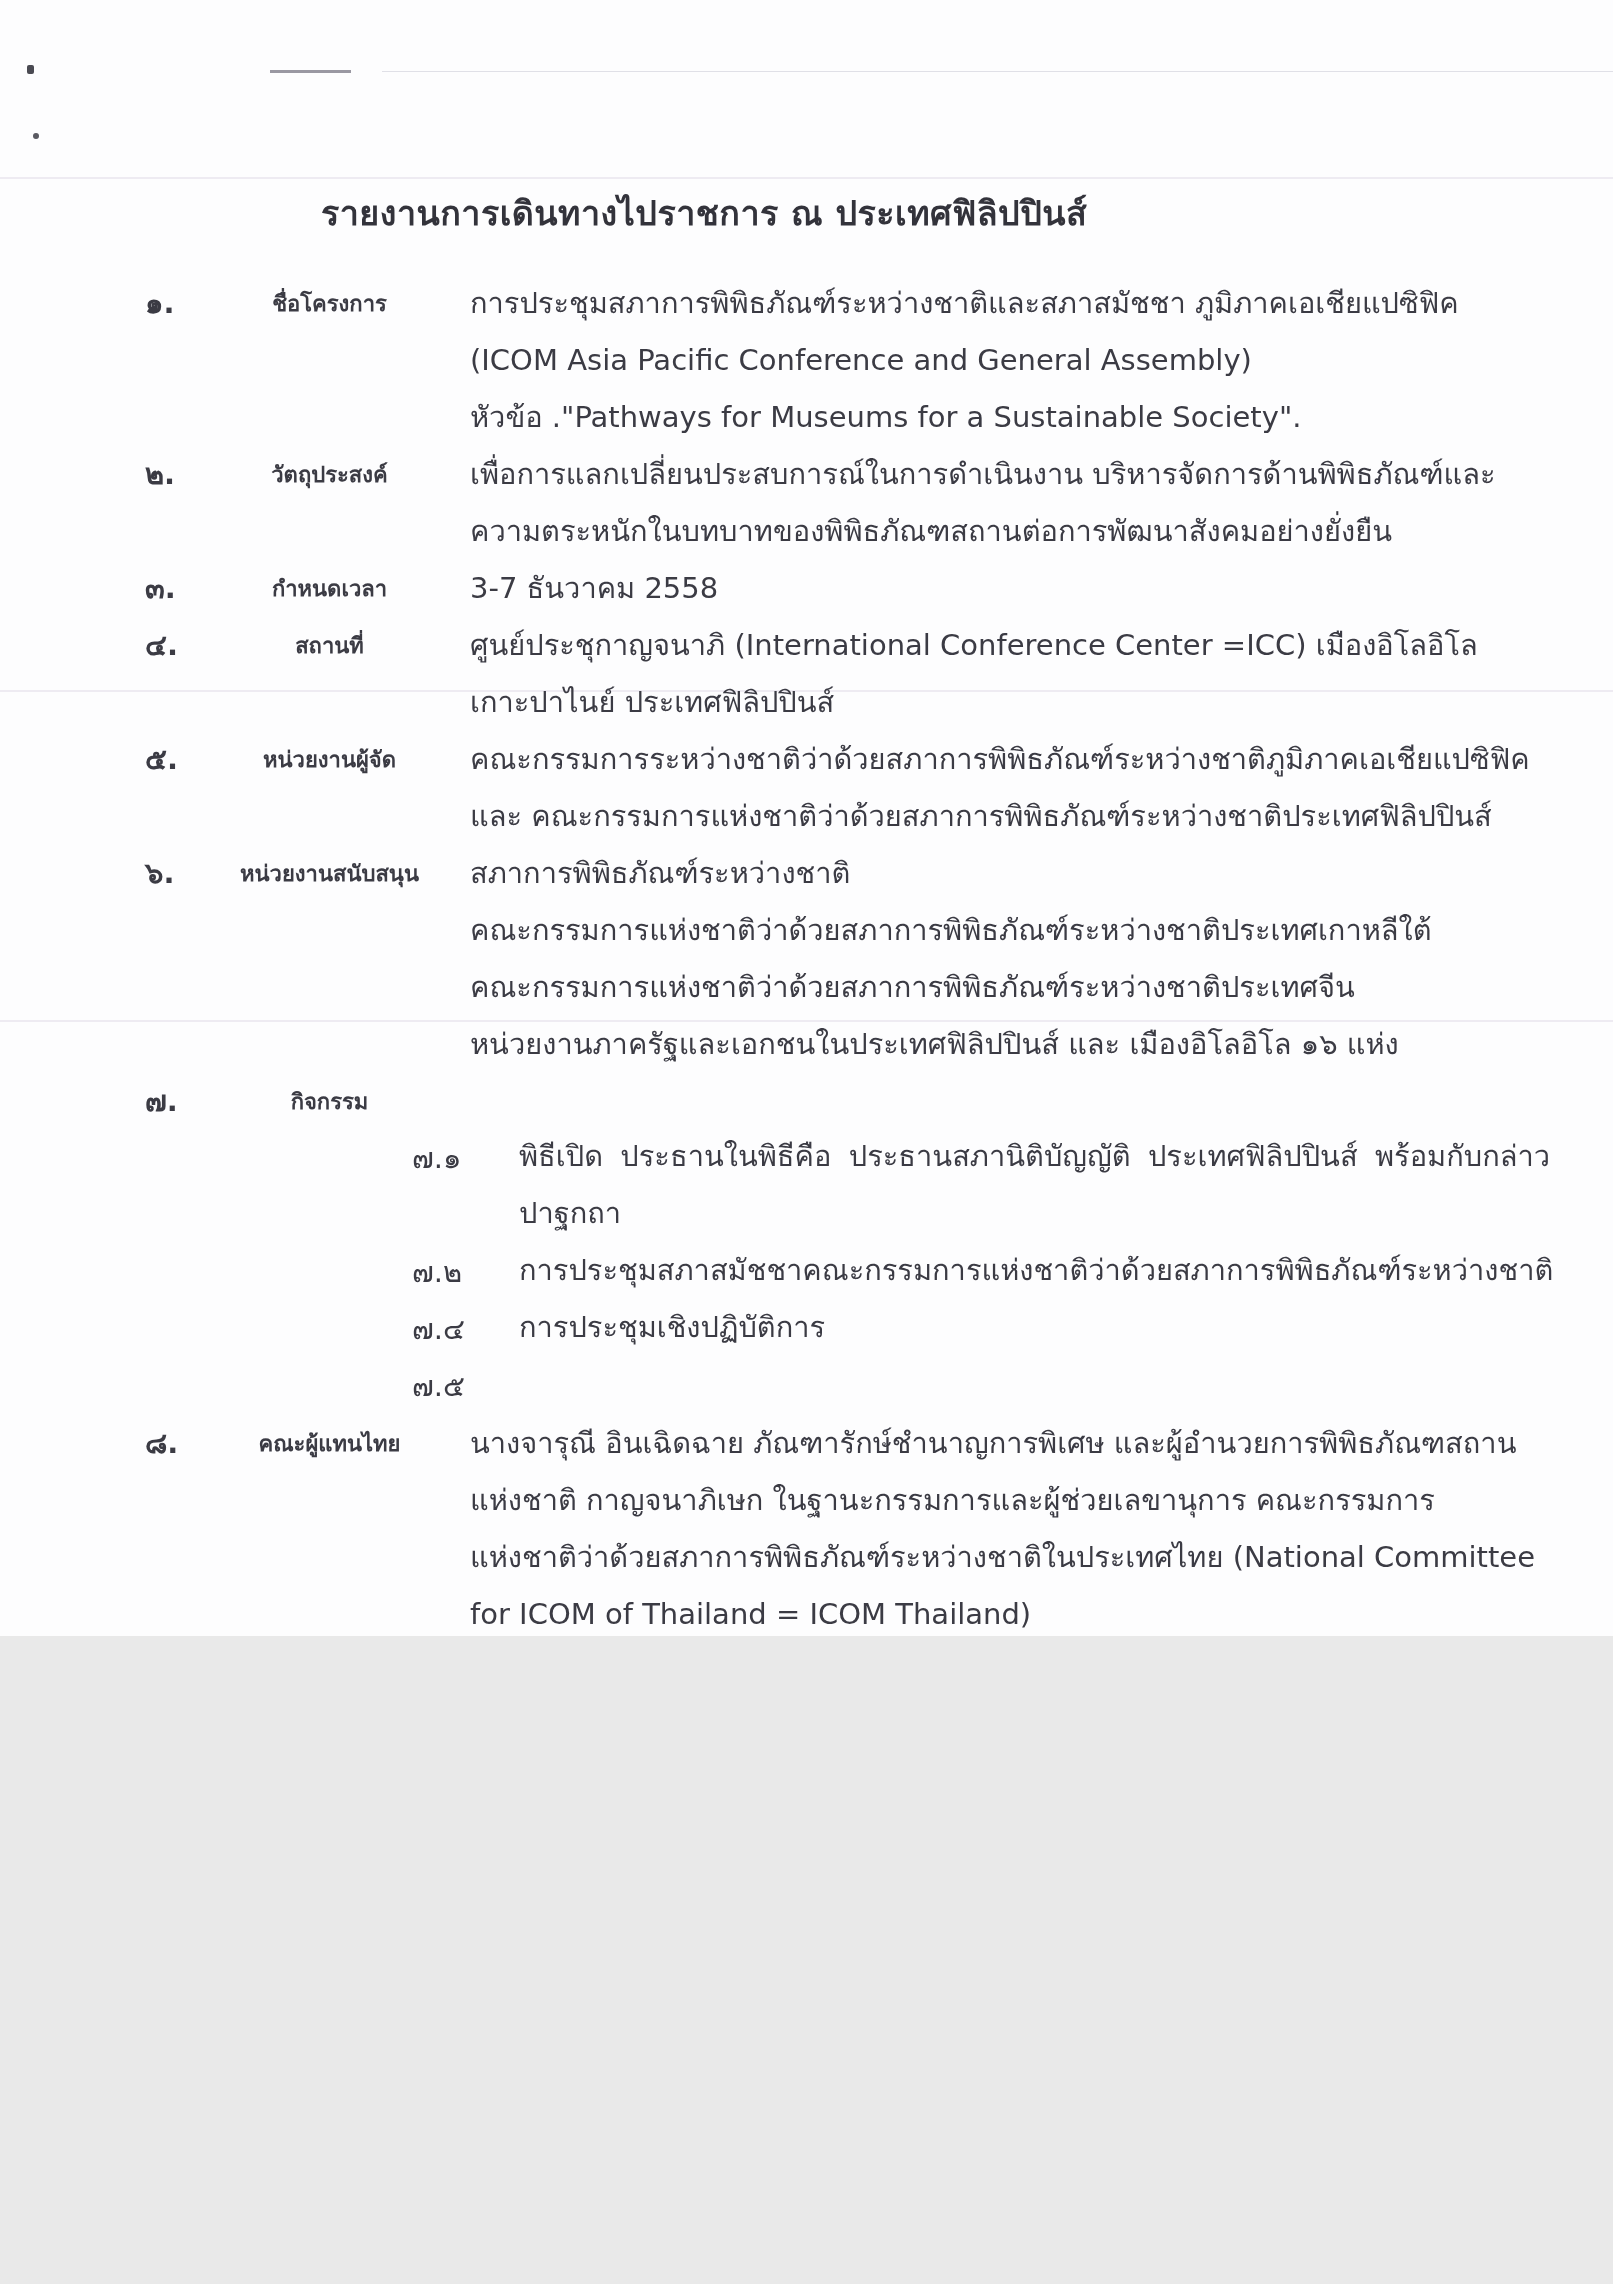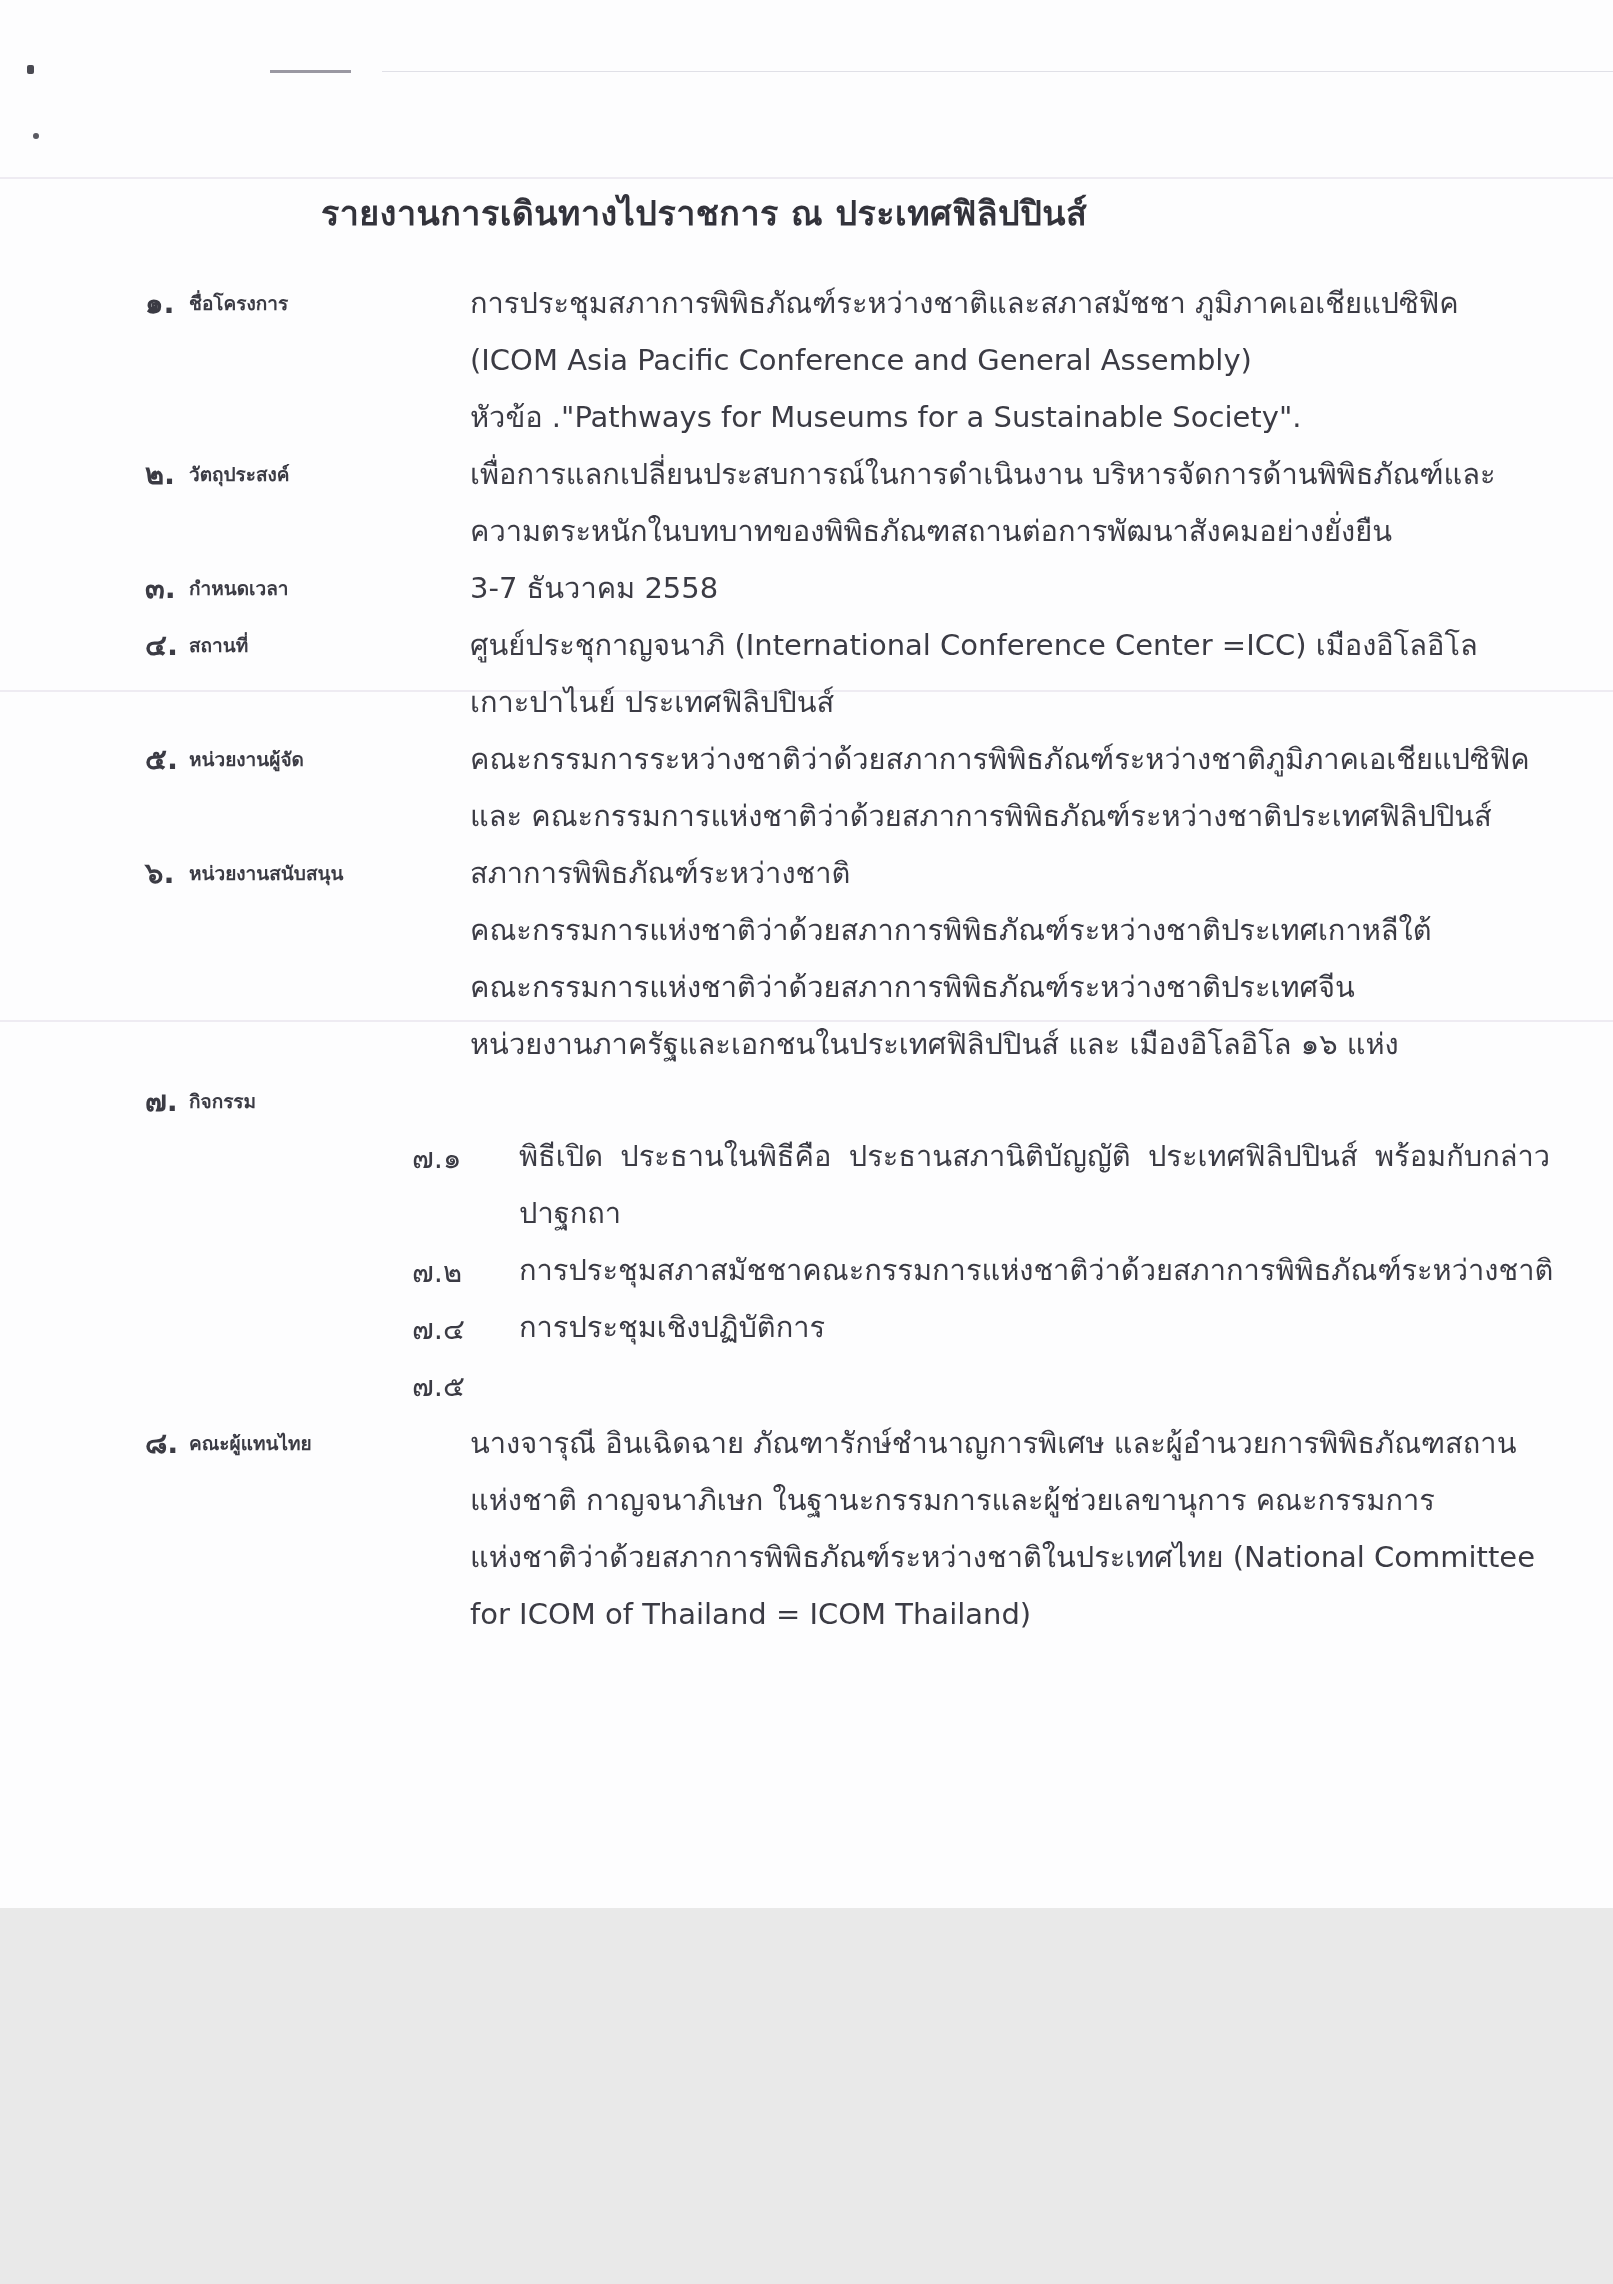--- a/index.html
+++ b/index.html
@@ -4,21 +4,21 @@
 <style>
   html, body {
     margin: 0;
     padding: 0;
     background: #e9e9e9;
     font-family: "DejaVu Sans", "Liberation Sans", sans-serif;
   }
   .page {
     position: relative;
     width: 1613px;
-    height: 1908px;
+    height: 1636px;
     margin: 0 auto;
     background: #fdfdfe;
     color: #3b3b44;
     overflow: hidden;
   }
   
   .artifact { position: absolute; pointer-events: none; }
   .dot1 { left: 26.5px; top: 65px; width: 7.8px; height: 8.8px; background: #4a4a52; border-radius: 2px; }
   .dot2 { left: 33px; top: 133px; width: 5.9px; height: 5.9px; background: #5a5a62; border-radius: 2.9px; }
   .streak-dark { left: 270px; top: 70px; width: 81px; height: 2.9px; background: #9a98a2; }
@@ -50,23 +50,24 @@
     flex: 0 0 44px;
     margin-left: 145px;
     font-weight: bold;
     font-size: 29px;
     line-height: 57px;
     white-space: nowrap;
   }
   .col-label {
     flex: 0 0 281px;
     font-weight: bold;
-    font-size: 19px;
-    line-height: 57px;
-    white-space: nowrap;
+    font-size: 22px;
+    line-height: 57px;
+    white-space: nowrap;
+    text-align: center;
   }
   .col-content { flex: 1 1 auto; min-width: 0; }
   .line {
     height: 57px;
     line-height: 57px;
     font-size: 29px;
     white-space: nowrap;
   }
   .subitem { display: flex; align-items: flex-start; gap: 48px; }
   .sub-num {

